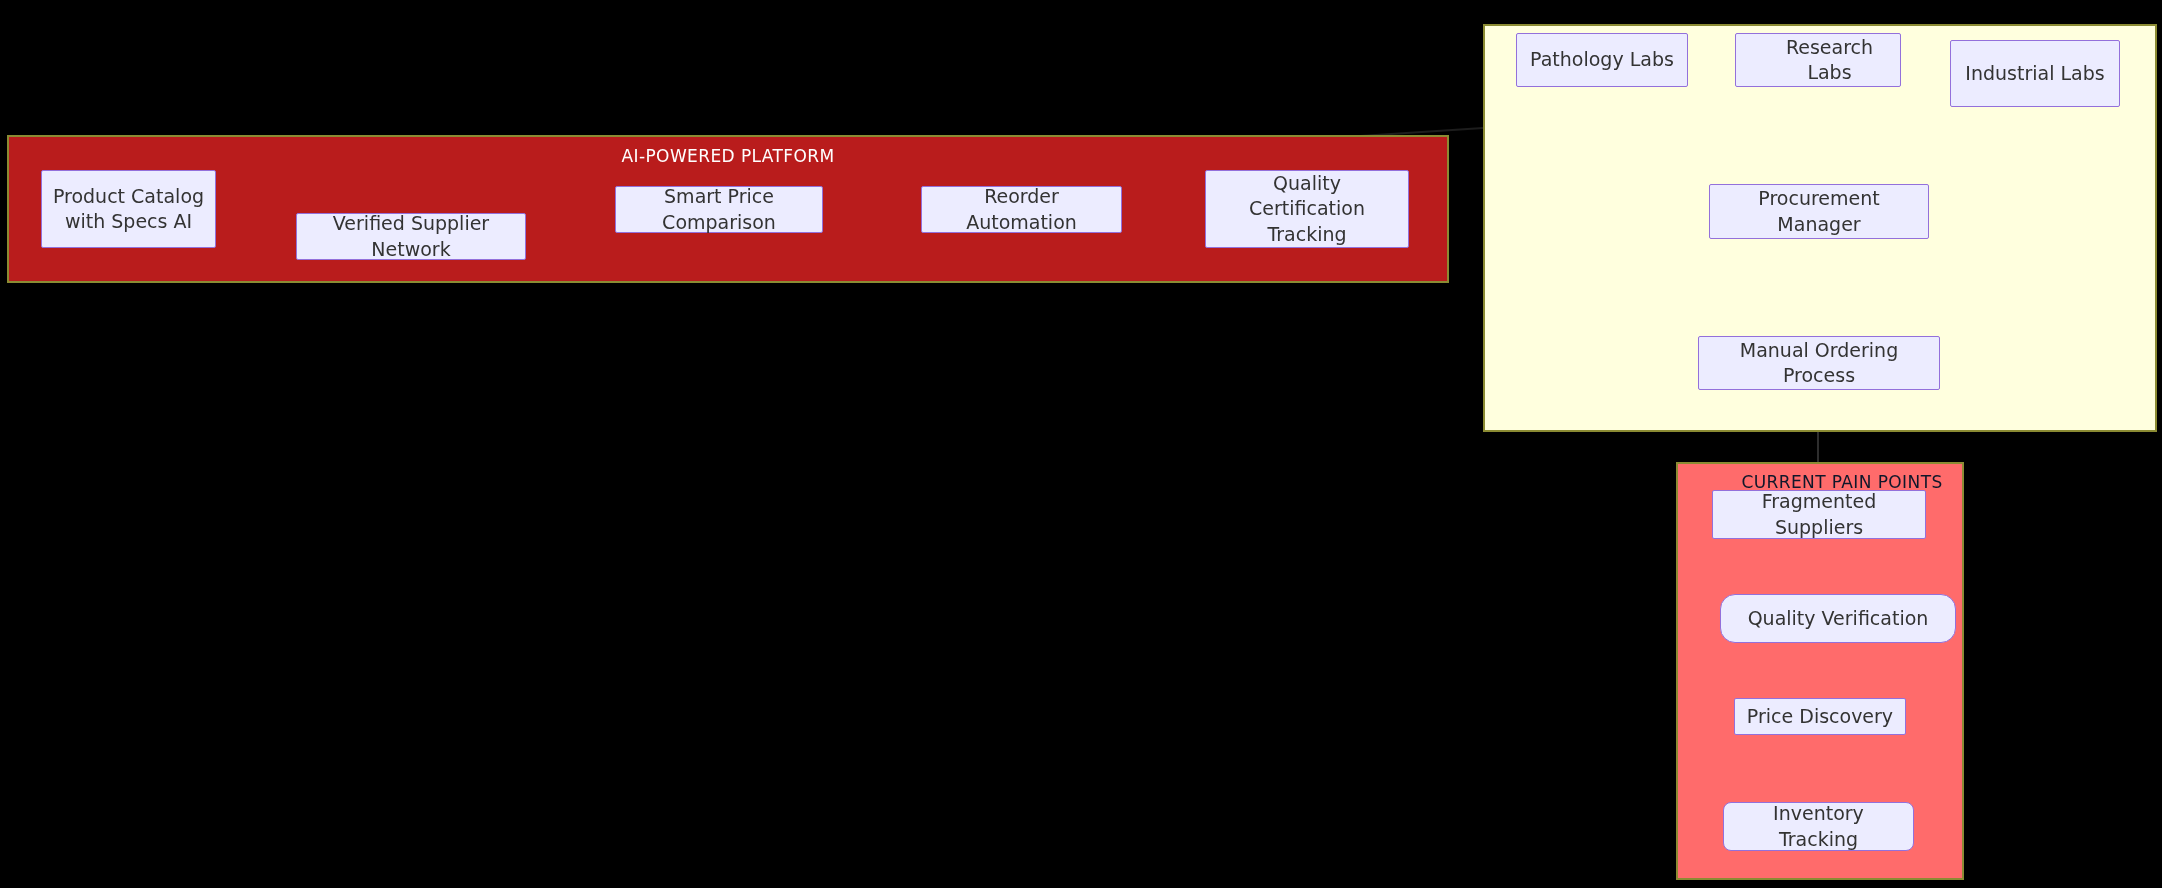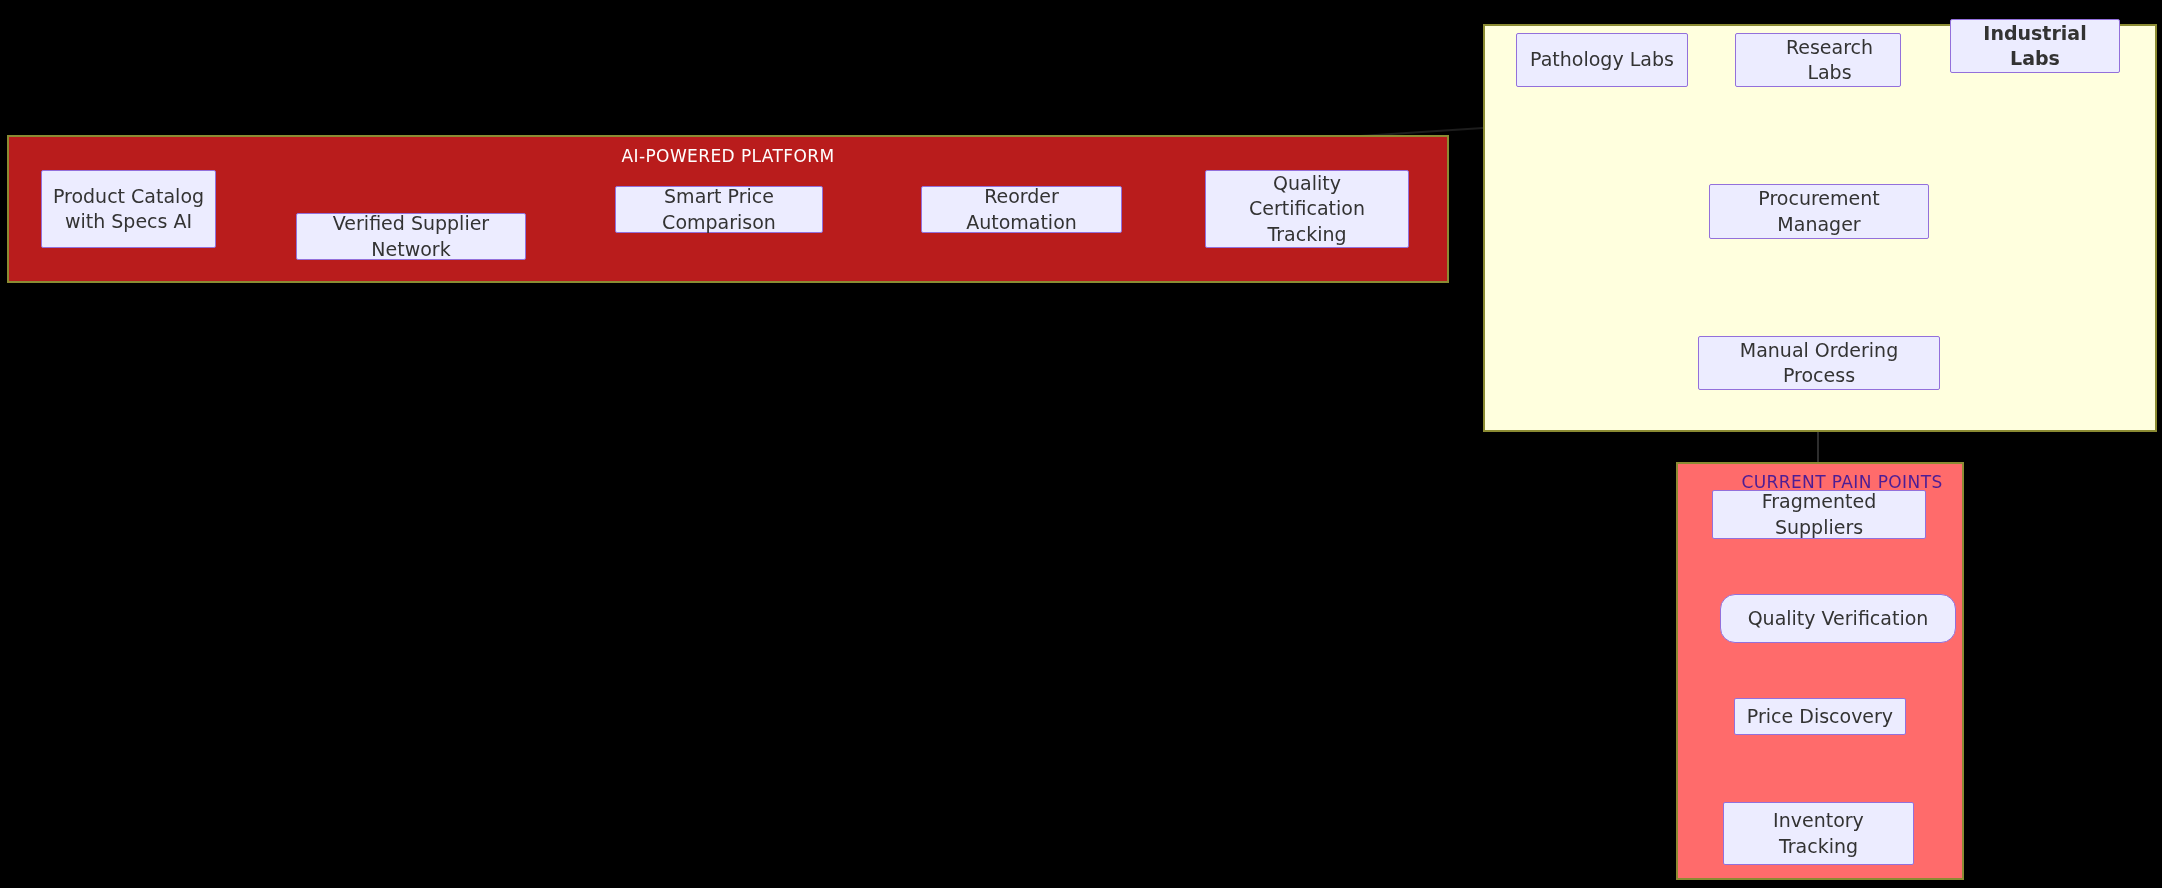--- a/index.html
+++ b/index.html
@@ -11,21 +11,21 @@
   .sg-title{position:absolute;left:0;right:0;text-align:center;
             font-size:17px;letter-spacing:.4px;font-weight:400;}
 
   #sg-platform{left:7px;top:135px;width:1442px;height:148px;background:#b91c1c;}
   #sg-platform .sg-title{top:9px;color:#FFFFFF;}
 
   #sg-buyers{left:1483px;top:5px;width:674px;height:408px;background:#FFFFDE;margin-top:19px;}
   #sg-buyers .sg-title{top:9px;color:#333333;}
 
   #sg-pain{left:1676px;top:462px;width:288px;height:418px;background:#FF6B6B;}
-  #sg-pain .sg-title{top:8px;color:#4c1d95;margin-left:44px;}
+  #sg-pain .sg-title{top:8px;color:#0f172a;margin-left:44px;}
 
   .node{position:absolute;box-sizing:border-box;
         background:#ECECFF;border:1.6px solid #9370DB;border-radius:2px;
         display:flex;align-items:center;justify-content:center;
         text-align:center;color:#333333;font-size:19px;line-height:1.32;
         padding:4px 8px;white-space:pre-line;}
 
   svg.edges{position:absolute;left:0;top:0;width:2162px;height:888px;
             pointer-events:none;overflow:visible;}
 </style>
@@ -84,31 +84,31 @@
 Tracking</div>
 
   <div class="subgraph" id="sg-buyers">
     <div class="sg-title">LAB BUYERS</div>
   </div>
 
   <div class="node" style="left:1516px;top:33px;width:172px;height:54px;text-align:right;">Pathology Labs</div>
 
   <div class="node" style="left:1735px;top:33px;width:166px;height:54px;padding-left:31px;">Research Labs</div>
 
-  <div class="node" style="left:1950px;top:19px;width:170px;height:54px;font-weight:bold;">Industrial Labs</div>
+  <div class="node" style="left:1950px;top:40px;width:170px;height:67px;">Industrial Labs</div>
 
   <div class="node" style="left:1709px;top:184px;width:220px;height:55px;">Procurement Manager</div>
 
   <div class="node" style="left:1698px;top:336px;width:242px;height:54px;">Manual Ordering Process</div>
 
   <div class="subgraph" id="sg-pain">
     <div class="sg-title">CURRENT PAIN POINTS</div>
   </div>
 
   <div class="node" style="left:1712px;top:490px;width:214px;height:49px;">Fragmented Suppliers</div>
 
   <div class="node" style="left:1720px;top:594px;width:236px;height:49px;border-radius:15px;">Quality Verification</div>
 
   <div class="node" style="left:1734px;top:698px;width:172px;height:37px;">Price Discovery</div>
 
-  <div class="node" style="left:1723px;top:802px;width:191px;height:63px;">Inventory Tracking</div>
+  <div class="node" style="left:1723px;top:802px;width:191px;height:49px;border-radius:8px;">Inventory Tracking</div>
 
 </div>
 
 </body></html>

